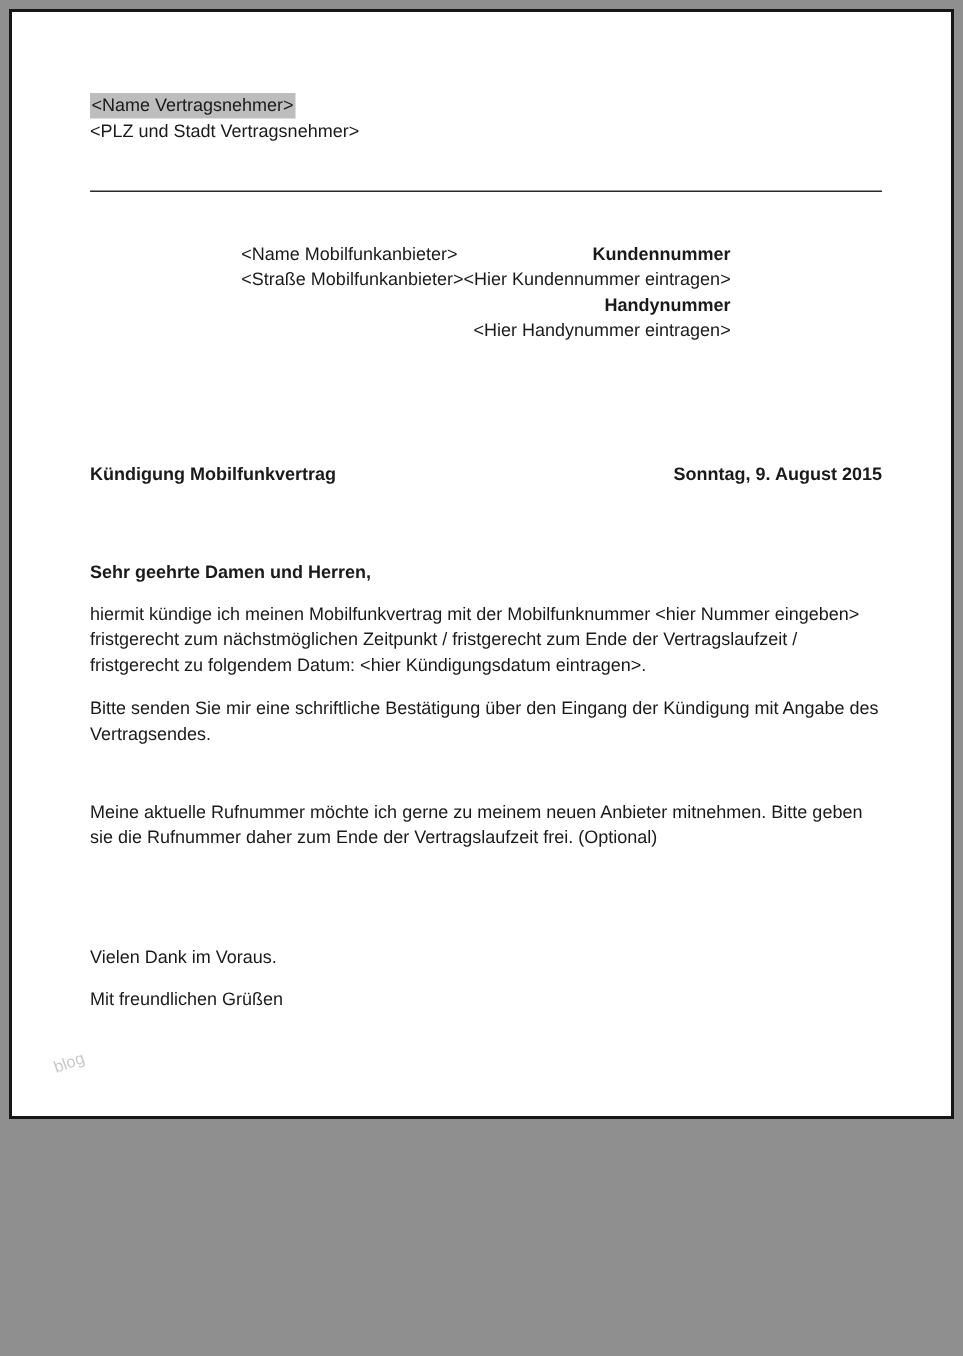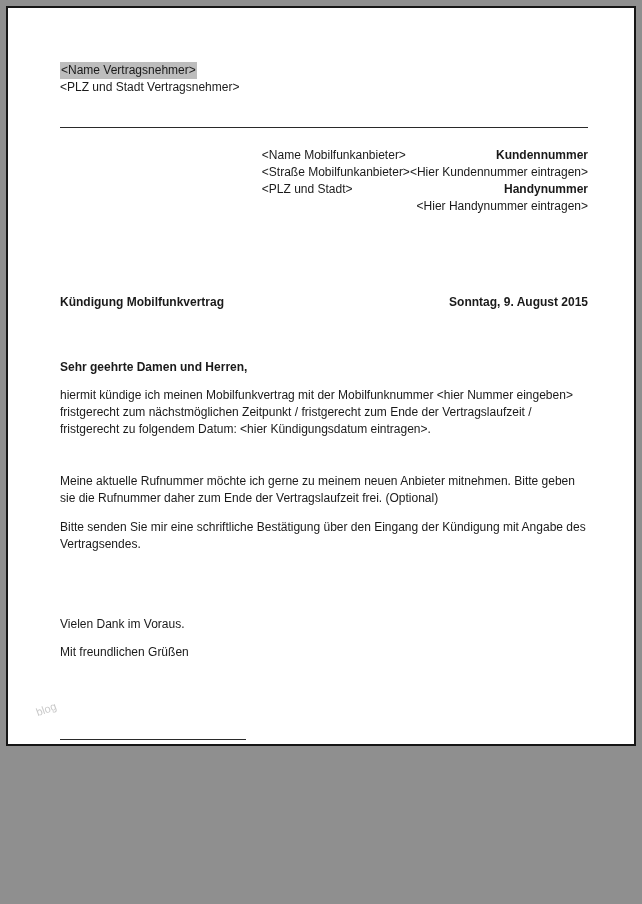--- a/index.html
+++ b/index.html
@@ -38,22 +38,22 @@
     background: #bdbdbd;
     padding: 0 1px;
   }
   .rule {
     border: 0;
     border-top: 1px solid #2a2a2a;
     margin: 31px 0 0 0;
   }
   .addr-row {
     display: flex;
-    justify-content: flex-end;
-    margin-top: 19px;
+    justify-content: center;
+    margin-top: 33px;
   }
   .recipient-block div { white-space: nowrap; }
   .meta-block {
     text-align: right;
   }
   .meta-label { font-weight: bold; }
   .subject-row {
     display: flex;
     justify-content: space-between;
     font-weight: bold;
@@ -95,40 +95,39 @@
       </div>
       <div>&lt;PLZ und Stadt Vertragsnehmer&gt;</div>
     </div>
 
     <hr class="rule">
 
     <div class="addr-row">
       <div class="recipient-block">
         <div>&lt;Name Mobilfunkanbieter&gt;</div>
         <div>&lt;Straße Mobilfunkanbieter&gt;</div>
-        <div>&lt;PLZ und Stadt&gt;</div>
       </div>
       <div class="meta-block">
         <div class="meta-label">Kundennummer</div>
         <div>&lt;Hier Kundennummer eintragen&gt;</div>
         <div class="meta-label">Handynummer</div>
         <div>&lt;Hier Handynummer eintragen&gt;</div>
       </div>
     </div>
 
     <div class="subject-row">
       <div>Kündigung Mobilfunkvertrag</div>
       <div>Sonntag, 9. August 2015</div>
     </div>
 
     <div class="salutation">Sehr geehrte Damen und Herren,</div>
 
     <p class="body-par par-1">hiermit kündige ich meinen Mobilfunkvertrag  mit der Mobilfunknummer &lt;hier Nummer eingeben&gt; fristgerecht zum nächstmöglichen Zeitpunkt / fristgerecht zum Ende der Vertragslaufzeit / fristgerecht zu folgendem Datum: &lt;hier Kündigungsdatum eintragen&gt;.</p>
+    <p class="body-par par-2">Bitte senden Sie mir eine schriftliche Bestätigung über den Eingang der Kündigung mit Angabe des Vertragsendes.</p>
     <p class="body-par par-3">Meine aktuelle Rufnummer möchte ich gerne zu meinem neuen Anbieter mitnehmen. Bitte geben sie die Rufnummer daher zum Ende der Vertragslaufzeit frei. (Optional)</p>
-    <p class="body-par par-2">Bitte senden Sie mir eine schriftliche Bestätigung über den Eingang der Kündigung mit Angabe des Vertragsendes.</p>
 
     <div class="thanks">Vielen Dank im Voraus.</div>
     <div class="closing">Mit freundlichen Grüßen</div>
 
     <hr class="signature-line">
 
     <div class="watermark">blog</div>
 
   </div>
 </div>

